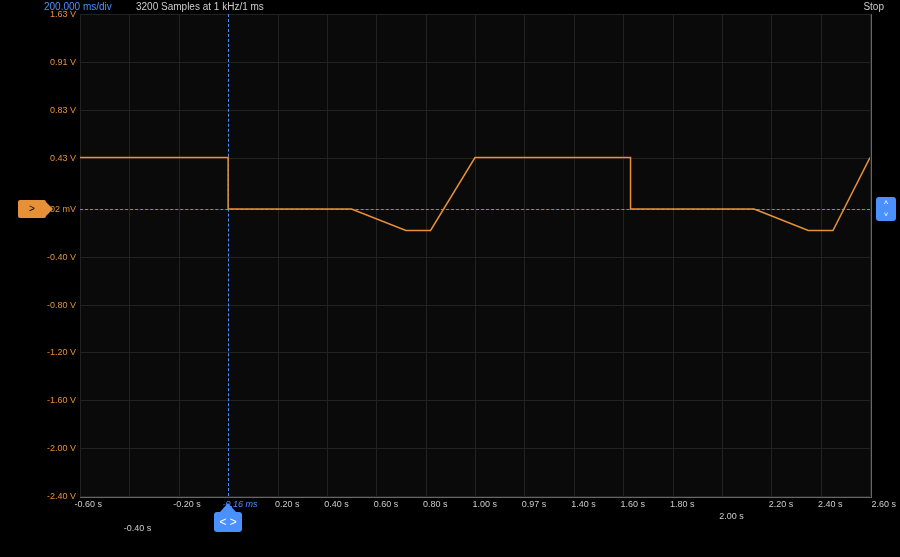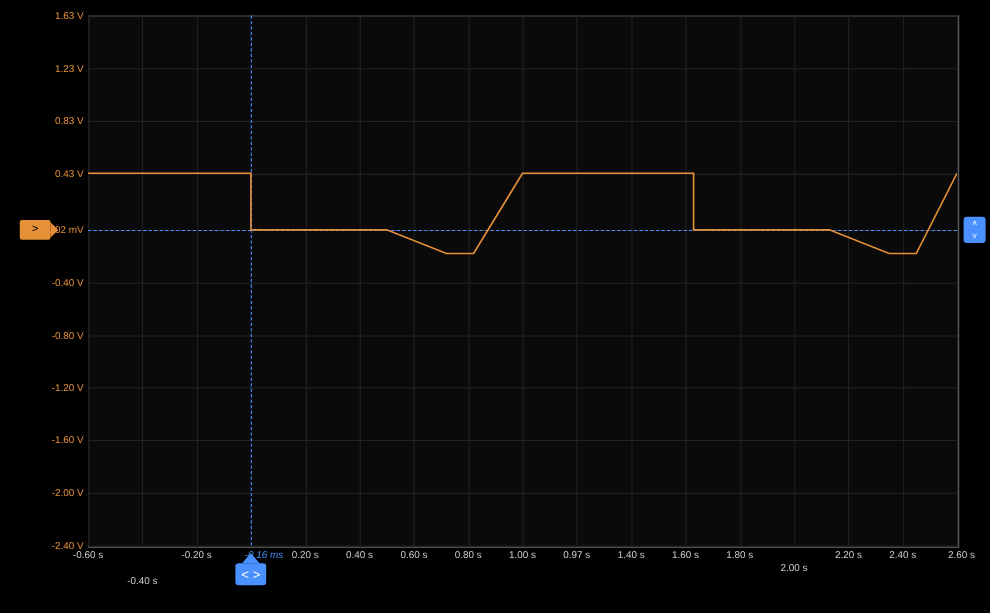--- a/index.html
+++ b/index.html
@@ -14,21 +14,21 @@
 
 
 
 .plot-frame{position:absolute;left:80px;top:14px;width:790px;height:482px;border:1px solid #666;background:#0a0a0a}
 .gridline-h{position:absolute;left:80px;width:790px;height:0;border-top:1px solid #222}
 .gridline-v{position:absolute;top:14px;height:482px;width:0;border-left:1px solid #222}
 .axis-zero-v{position:absolute;top:14px;height:482px;width:0;border-left:1px dashed #4a90ff}
 .axis-zero-h{position:absolute;left:80px;width:790px;height:0;border-top:1px dashed #4a90ff}
 
 .ytick{position:absolute;width:72px;text-align:right;font-size:9px;color:#e69138;left:4px;transform:translateY(-50%)}
-.xtick{position:absolute;top:499px;font-size:9px;color:#ccc;text-align:center;width:44px;transform:translateX(-50%)}
+.xtick{position:absolute;top:499px;font-size:9px;color:#ccc;text-align:right;width:44px;transform:translateX(-50%)}
 
 
 .ch1-marker{position:absolute;left:18px;width:28px;height:18px;background:#e69138;border-radius:2px;color:#000;font-size:10px;line-height:18px;text-align:center;transform:translateY(-50%)}
 .ch1-marker:after{content:"";position:absolute;right:-7px;top:2px;width:0;height:0;border-top:7px solid transparent;border-bottom:7px solid transparent;border-left:7px solid #e69138}
 .ch2-marker{position:absolute;right:4px;width:20px;height:24px;background:#4a90ff;border-radius:3px;transform:translateY(-50%);color:#fff;font-size:10px;text-align:center;line-height:12px;padding-top:0}
 .ch2-marker span{display:block;font-size:8px}
 
 
 .tcursor{position:absolute;width:28px;height:20px;background:#4a90ff;border-radius:3px;top:512px;color:#fff;font-size:12px;line-height:20px;text-align:center;transform:translateX(-50%)}
 .tcursor:before{content:"";position:absolute;left:6px;top:-9px;width:0;height:0;border-left:8px solid transparent;border-right:8px solid transparent;border-bottom:9px solid #4a90ff}
@@ -42,28 +42,33 @@
 
 svg.trace{position:absolute;left:80px;top:14px;width:790px;height:482px;pointer-events:none}
 svg.trace path{fill:none;stroke:#e69138;stroke-width:1.5}
 
 .tcursor-label{position:absolute;top:499px;font-size:9px;color:#4a90ff;transform:translateX(-50%)}
 </style>
 </head>
 <body>
 <div id="root">
 
+<div class="topbar">
+  <span class="tb tb-timebase">200.000 ms/div</span>
+  <span class="tb tb-sample">3200 Samples at 1 kHz/1 ms</span>
+  <span class="tb tb-status">Stop</span>
+</div>
 
 <div class="plot-frame"></div>
 
 <div id="grid-container">
       <div class="gridline-h" style="top: 14px;"></div>
       <div class="ytick" style="top: 14px;">1.63 V</div>
       <div class="gridline-h" style="top: 61.8412px;"></div>
-      <div class="ytick" style="top: 61.8412px;">1.23 V</div>
+      <div class="ytick" style="top: 61.8412px;">0.91 V</div>
       <div class="gridline-h" style="top: 109.682px;"></div>
       <div class="ytick" style="top: 109.682px;">0.83 V</div>
       <div class="gridline-h" style="top: 157.524px;"></div>
       <div class="ytick" style="top: 157.524px;">0.43 V</div>
       <div class="gridline-h" style="top: 209.075px;"></div>
       <div class="ytick" style="top: 209.075px;">-1.02 mV</div>
       <div class="gridline-h" style="top: 256.794px;"></div>
       <div class="ytick" style="top: 256.794px;">-0.40 V</div>
       <div class="gridline-h" style="top: 304.635px;"></div>
       <div class="ytick" style="top: 304.635px;">-0.80 V</div>

